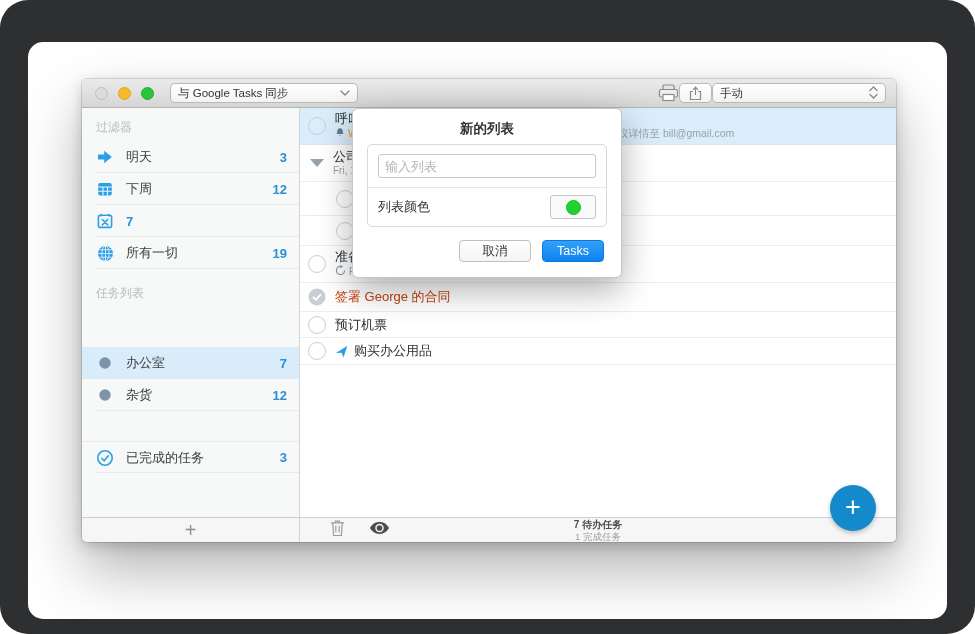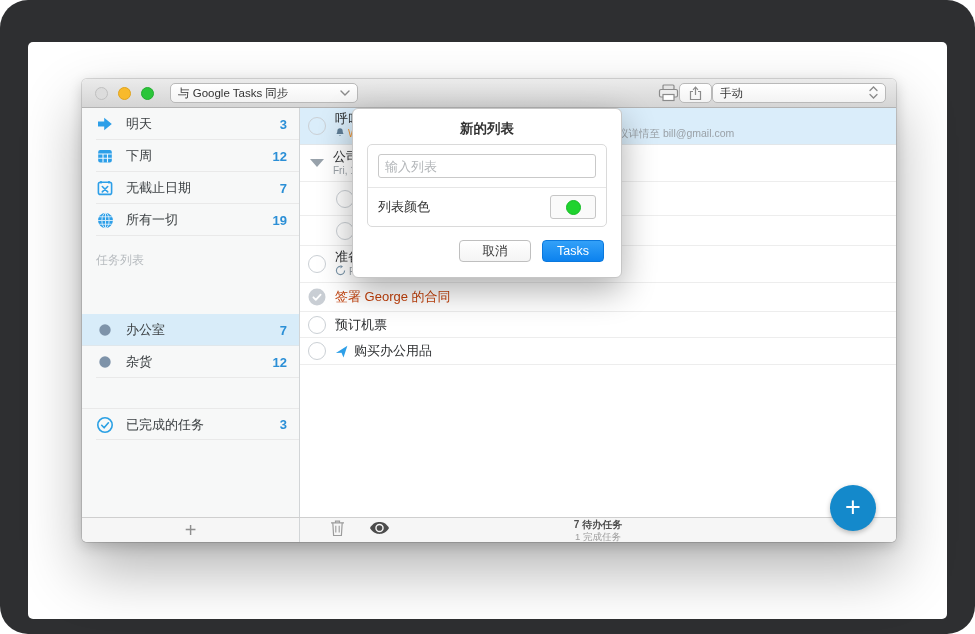--- a/index.html
+++ b/index.html
@@ -1,18 +1,18 @@
 <!DOCTYPE html>
 <html><head>
 <meta charset="utf-8">
 <style>
   * { margin:0; padding:0; box-sizing:border-box; }
   html,body { width:975px; height:634px; background:#fff; font-family:"Liberation Sans","DejaVu Sans",sans-serif; }
   .frame { position:absolute; left:0; top:0; width:975px; height:634px; background:#2e2f31; border-radius:28px; }
-  .canvas { position:absolute; left:28px; top:42px; width:919px; height:577px; background:#fff; border-radius:5px; }
+  .canvas { position:absolute; left:28px; top:42px; width:919px; height:577px; background:#fff; border-radius:15px; }
 
   
   .window { position:absolute; left:54px; top:37px; width:814px; height:463px; background:#fff; border-radius:5px;
             box-shadow:0 28px 60px rgba(0,0,0,.30), 0 4px 14px rgba(0,0,0,.18), 0 0 0 1px rgba(0,0,0,.12); }
 
   
   .titlebar { position:relative; height:29px; border-radius:5px 5px 0 0;
               background:linear-gradient(#ebebeb,#d5d5d5); border-bottom:1px solid #b3b3b3;
               display:flex; align-items:center; padding:0 10px 0 13px; }
   .tl { width:13px; height:13px; border-radius:50%; margin-right:10px; }
@@ -136,20 +136,21 @@
                   <path d="M1 4.5L4.5 1 8 4.5M1 8.5L4.5 12 8 8.5" stroke="#8a8a8a" stroke-width="1.3" fill="none" stroke-linecap="round"></path>
                 </svg>
             </span>
           </div>
         </div>
       </div>
 
       <div class="app-body">
 
         <aside class="sidebar">
+          <div class="s-header">过滤器</div>
 
 
           <div class="s-item">
             <span class="s-icon">
               <svg width="16" height="16" viewBox="0 0 16 16">
                   <path d="M1 5.4v5.2h6.2v3.6L14.8 8 7.2 1.8v3.6z" fill="#2d9fe8"></path>
                 </svg>
             </span>
             <span class="s-label">明天</span>
             <span class="s-count">3</span>
@@ -167,21 +168,20 @@
           </div>
 
           <div class="s-item">
             <span class="s-icon">
               <svg width="16" height="16" viewBox="0 0 16 16">
                 <rect x="1.4" y="2.2" width="13.2" height="12.2" rx="2" fill="none" stroke="#2d9fe8" stroke-width="1.6"></rect>
                 <path d="M4 1v2.6M12 1v2.6" stroke="#2d9fe8" stroke-width="1.6"></path>
                 <path d="M5.3 6.5l5.4 5.4M10.7 6.5l-5.4 5.4" stroke="#2d9fe8" stroke-width="1.6" stroke-linecap="round"></path>
               </svg>
             </span>
-            <span class="s-label">无截止日期</span>
             <span class="s-count">7</span>
           </div>
 
           <div class="s-item">
             <span class="s-icon">
               <svg width="17" height="17" viewBox="0 0 16 16">
                 <circle cx="8" cy="8" r="7" fill="#2d9fe8"></circle>
                 <path d="M1 8h14M8 1v14" stroke="#d7ecfa" stroke-width="0.9"></path>
                 <ellipse cx="8" cy="8" rx="3.4" ry="7" fill="none" stroke="#d7ecfa" stroke-width="0.9"></ellipse>
                 <path d="M2.2 4.5h11.6M2.2 11.5h11.6" stroke="#d7ecfa" stroke-width="0.9"></path>

